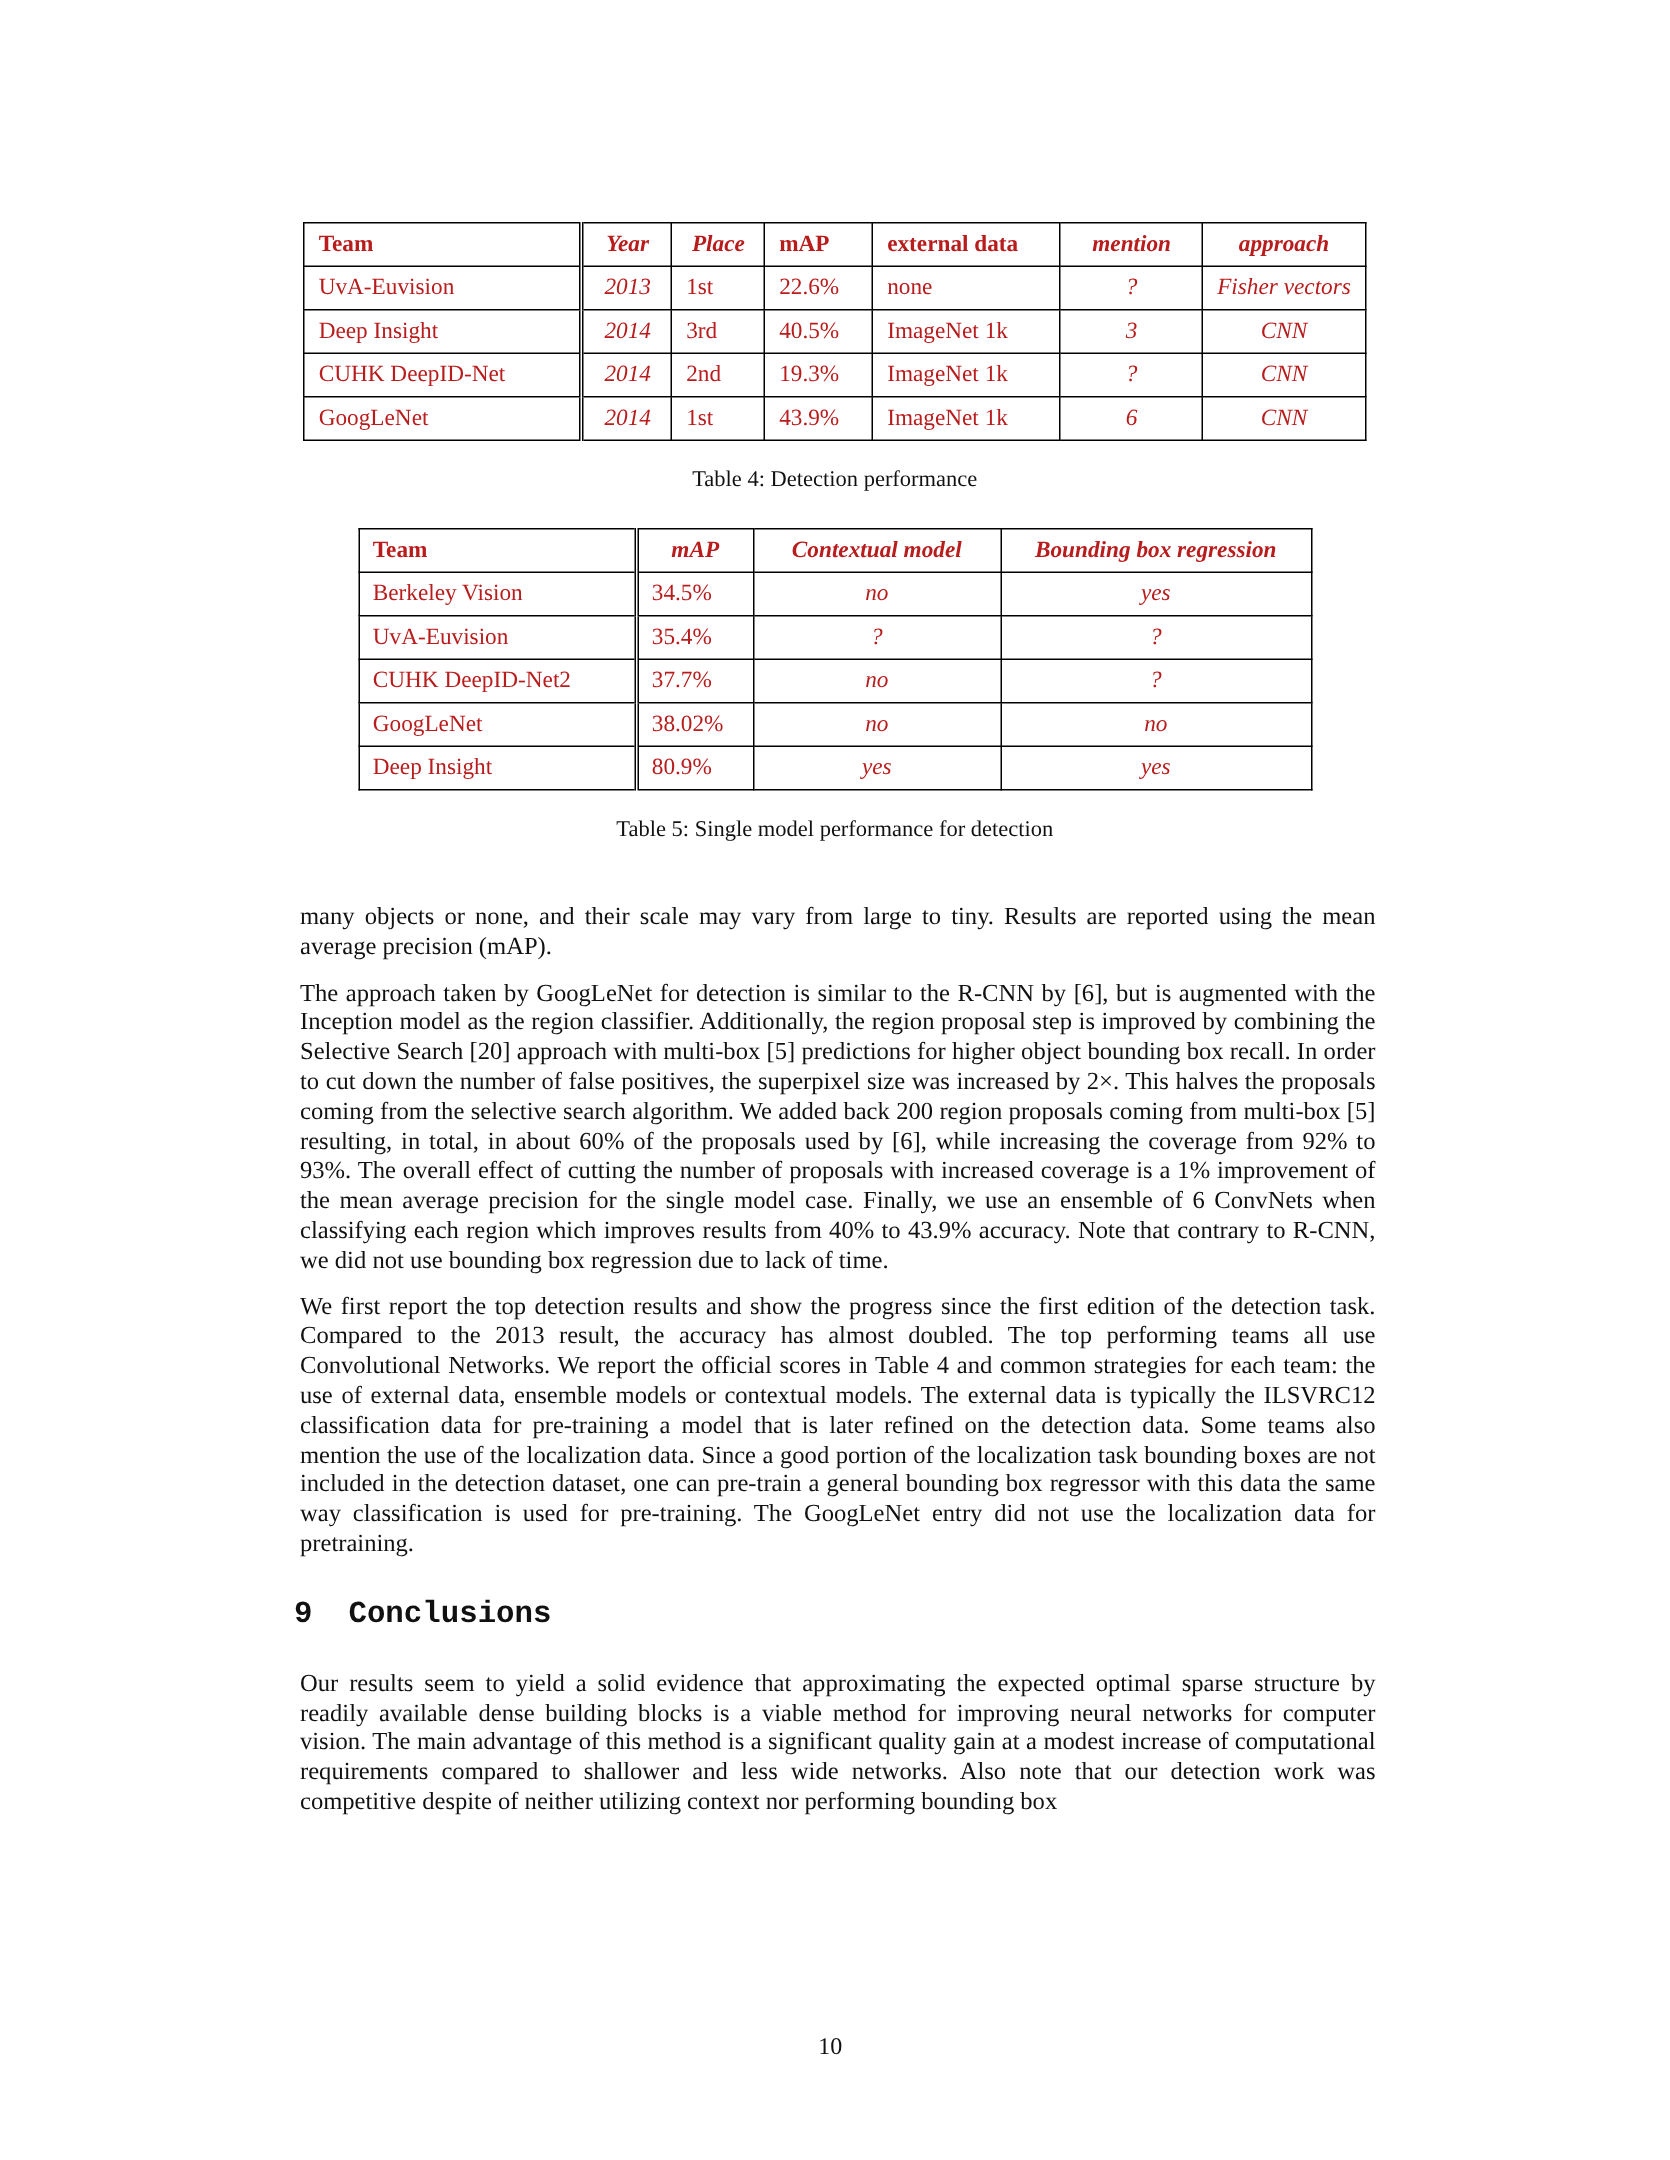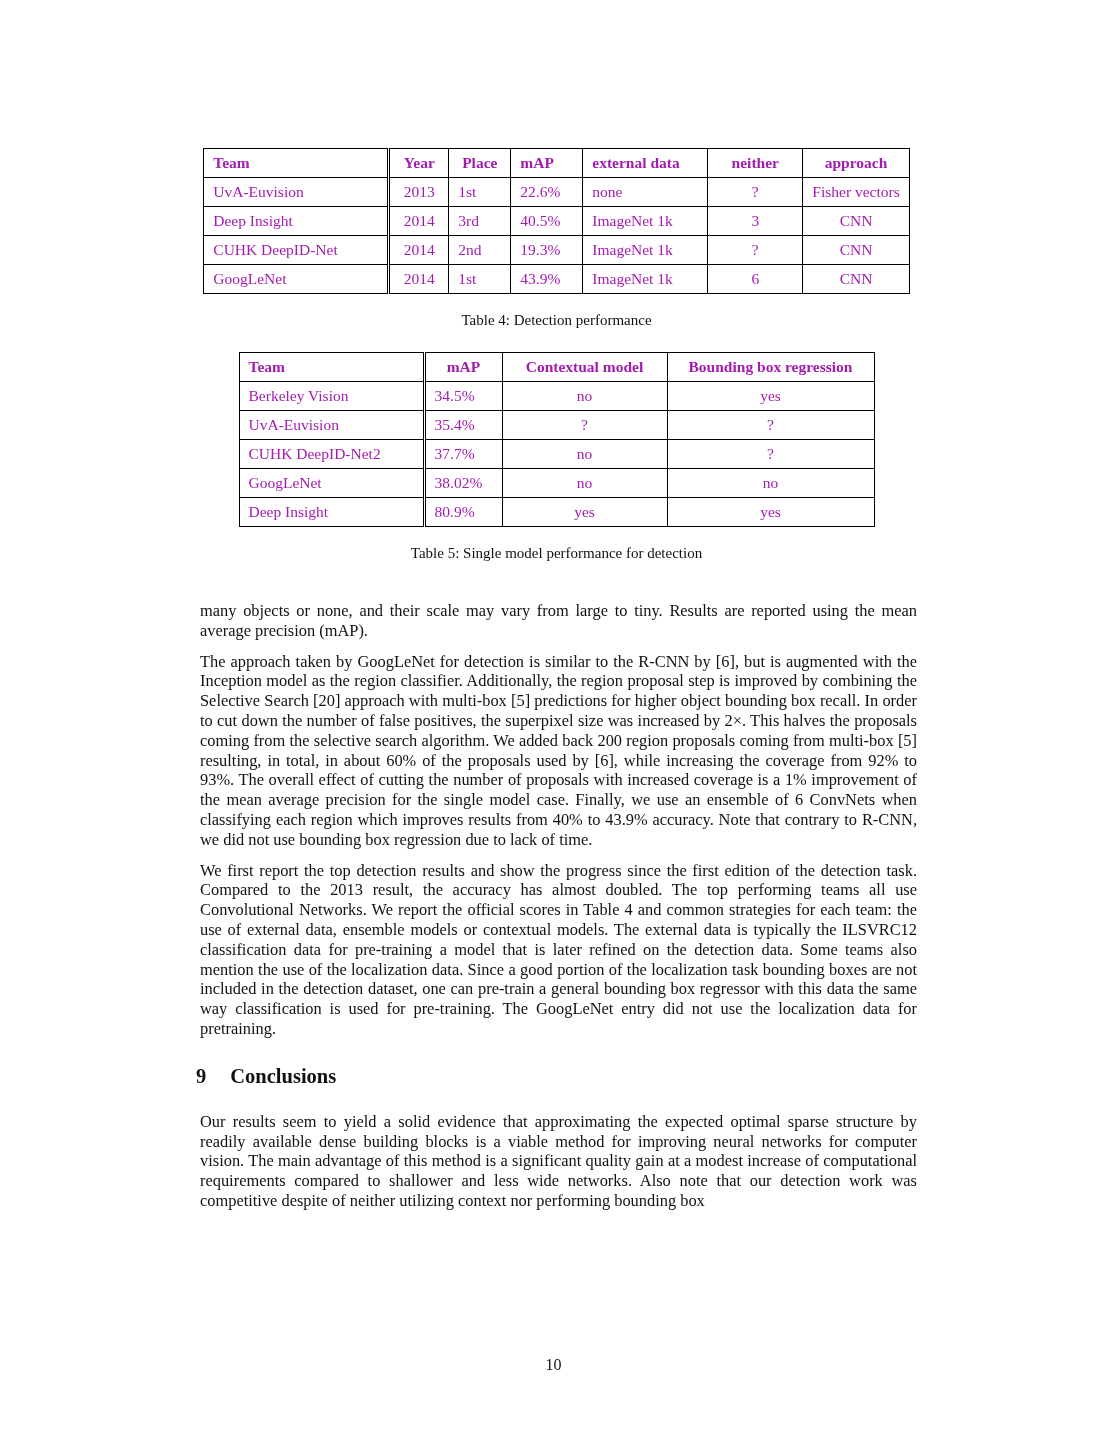--- a/index.html
+++ b/index.html
@@ -18,54 +18,55 @@
     position: absolute;
     left: 196px;
     top: 148px;
     width: 721px;
   }
   
   table.tbl {
     border-collapse: collapse;
     margin: 0 auto;
     font-size: 15.5px;
-    color: #a21caf;
+    color: #b91c1c;
   }
   table.tbl th, table.tbl td {
     border: 1px solid #000000;
     height: 28px;
     padding: 0 9px;
     white-space: nowrap;
   }
   table.tbl th { font-weight: bold; }
   
   table.tbl th:first-child, table.tbl td:first-child {
     border-right: 3px double #000000;
   }
   .al { text-align: left; }
-  .ac { text-align: center; }
+  .ac { text-align: center; font-style: italic; }
   .caption {
     text-align: center;
     font-size: 15px;
     margin: 18px 0 0 0;
   }
   .caption-gap { margin-bottom: 23px; }
   
   .bodytext { margin-top: 39px; }
   .para {
     font-size: 16.4px;
     line-height: 19.8px;
     text-align: justify;
     margin: 0 0 11px 4px;
   }
   
   .section-heading {
     font-size: 20.5px;
     font-weight: bold;
     margin: 26px 0 24px 0;
+    font-family: Liberation Mono, monospace;
   }
   .section-heading .sec-num { margin-right: 24px; }
   
   .pageno {
     position: absolute;
     left: 0;
     top: 1356px;
     width: 1107px;
     text-align: center;
     font-size: 16px;
@@ -86,21 +87,21 @@
         <col style="width:95px">
         <col style="width:103px">
     </colgroup>
     <thead>
       <tr>
         <th class="al">Team</th>
         <th class="ac">Year</th>
         <th class="ac">Place</th>
         <th class="al">mAP</th>
         <th class="al">external data</th>
-        <th class="ac">neither</th>
+        <th class="ac">mention</th>
         <th class="ac">approach</th>
       </tr>
     </thead>
     <tbody>
       <tr>
         <td class="al">UvA-Euvision</td>
         <td class="ac">2013</td>
         <td class="al">1st</td>
         <td class="al">22.6%</td>
         <td class="al">none</td>

